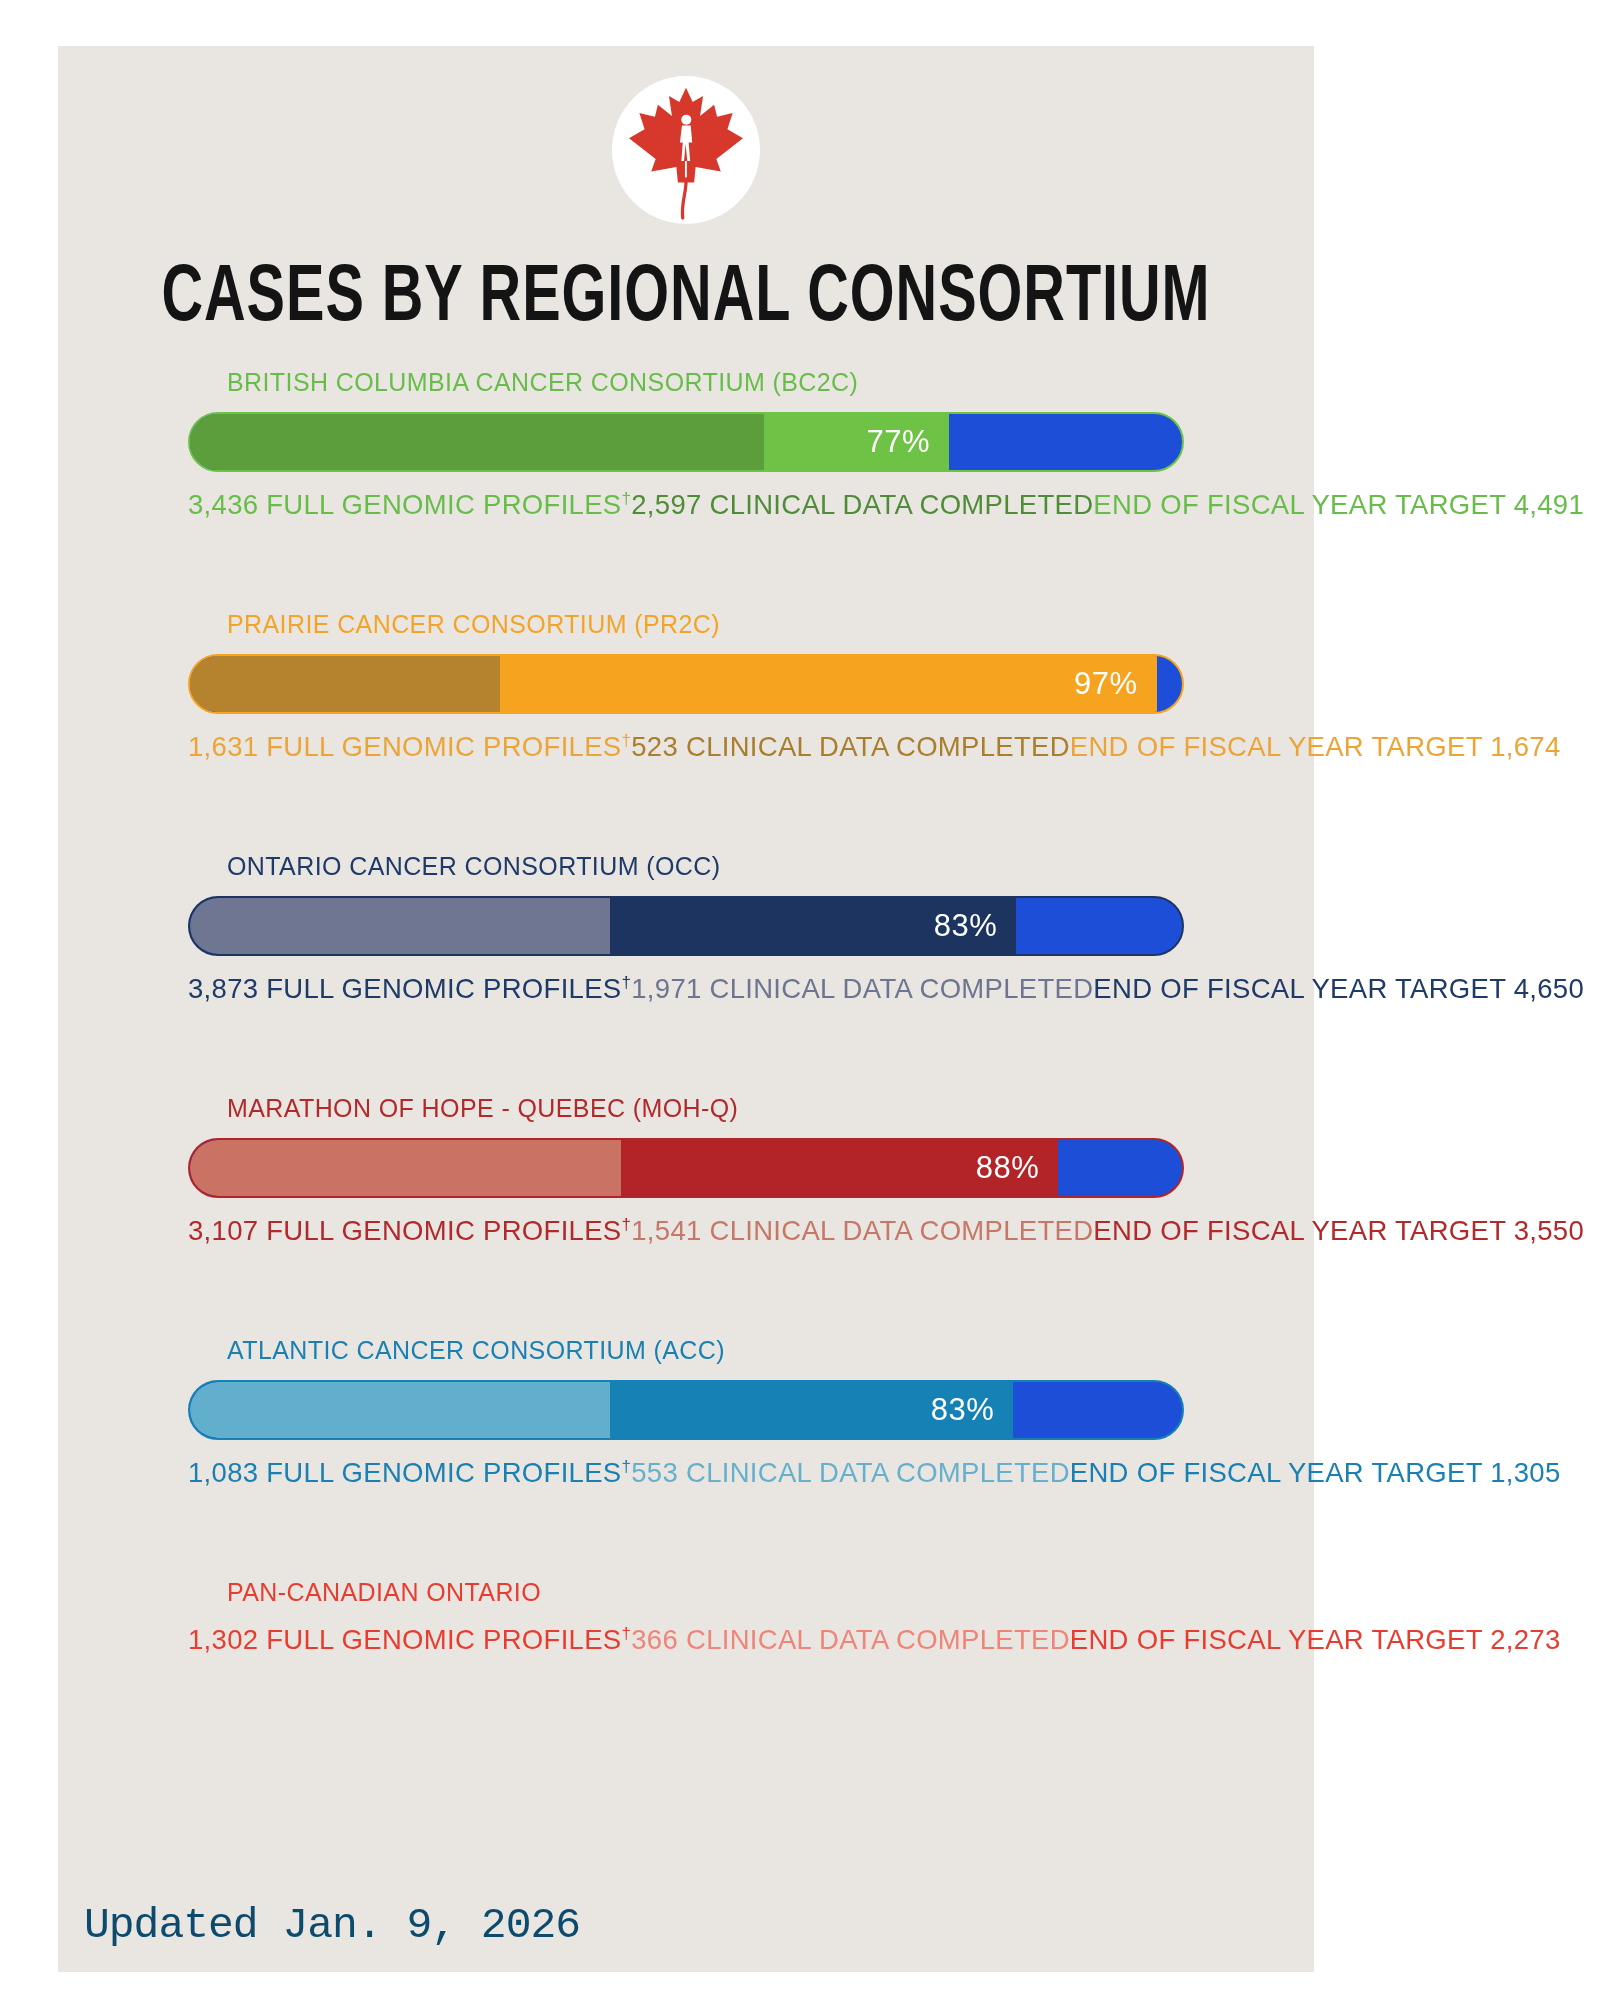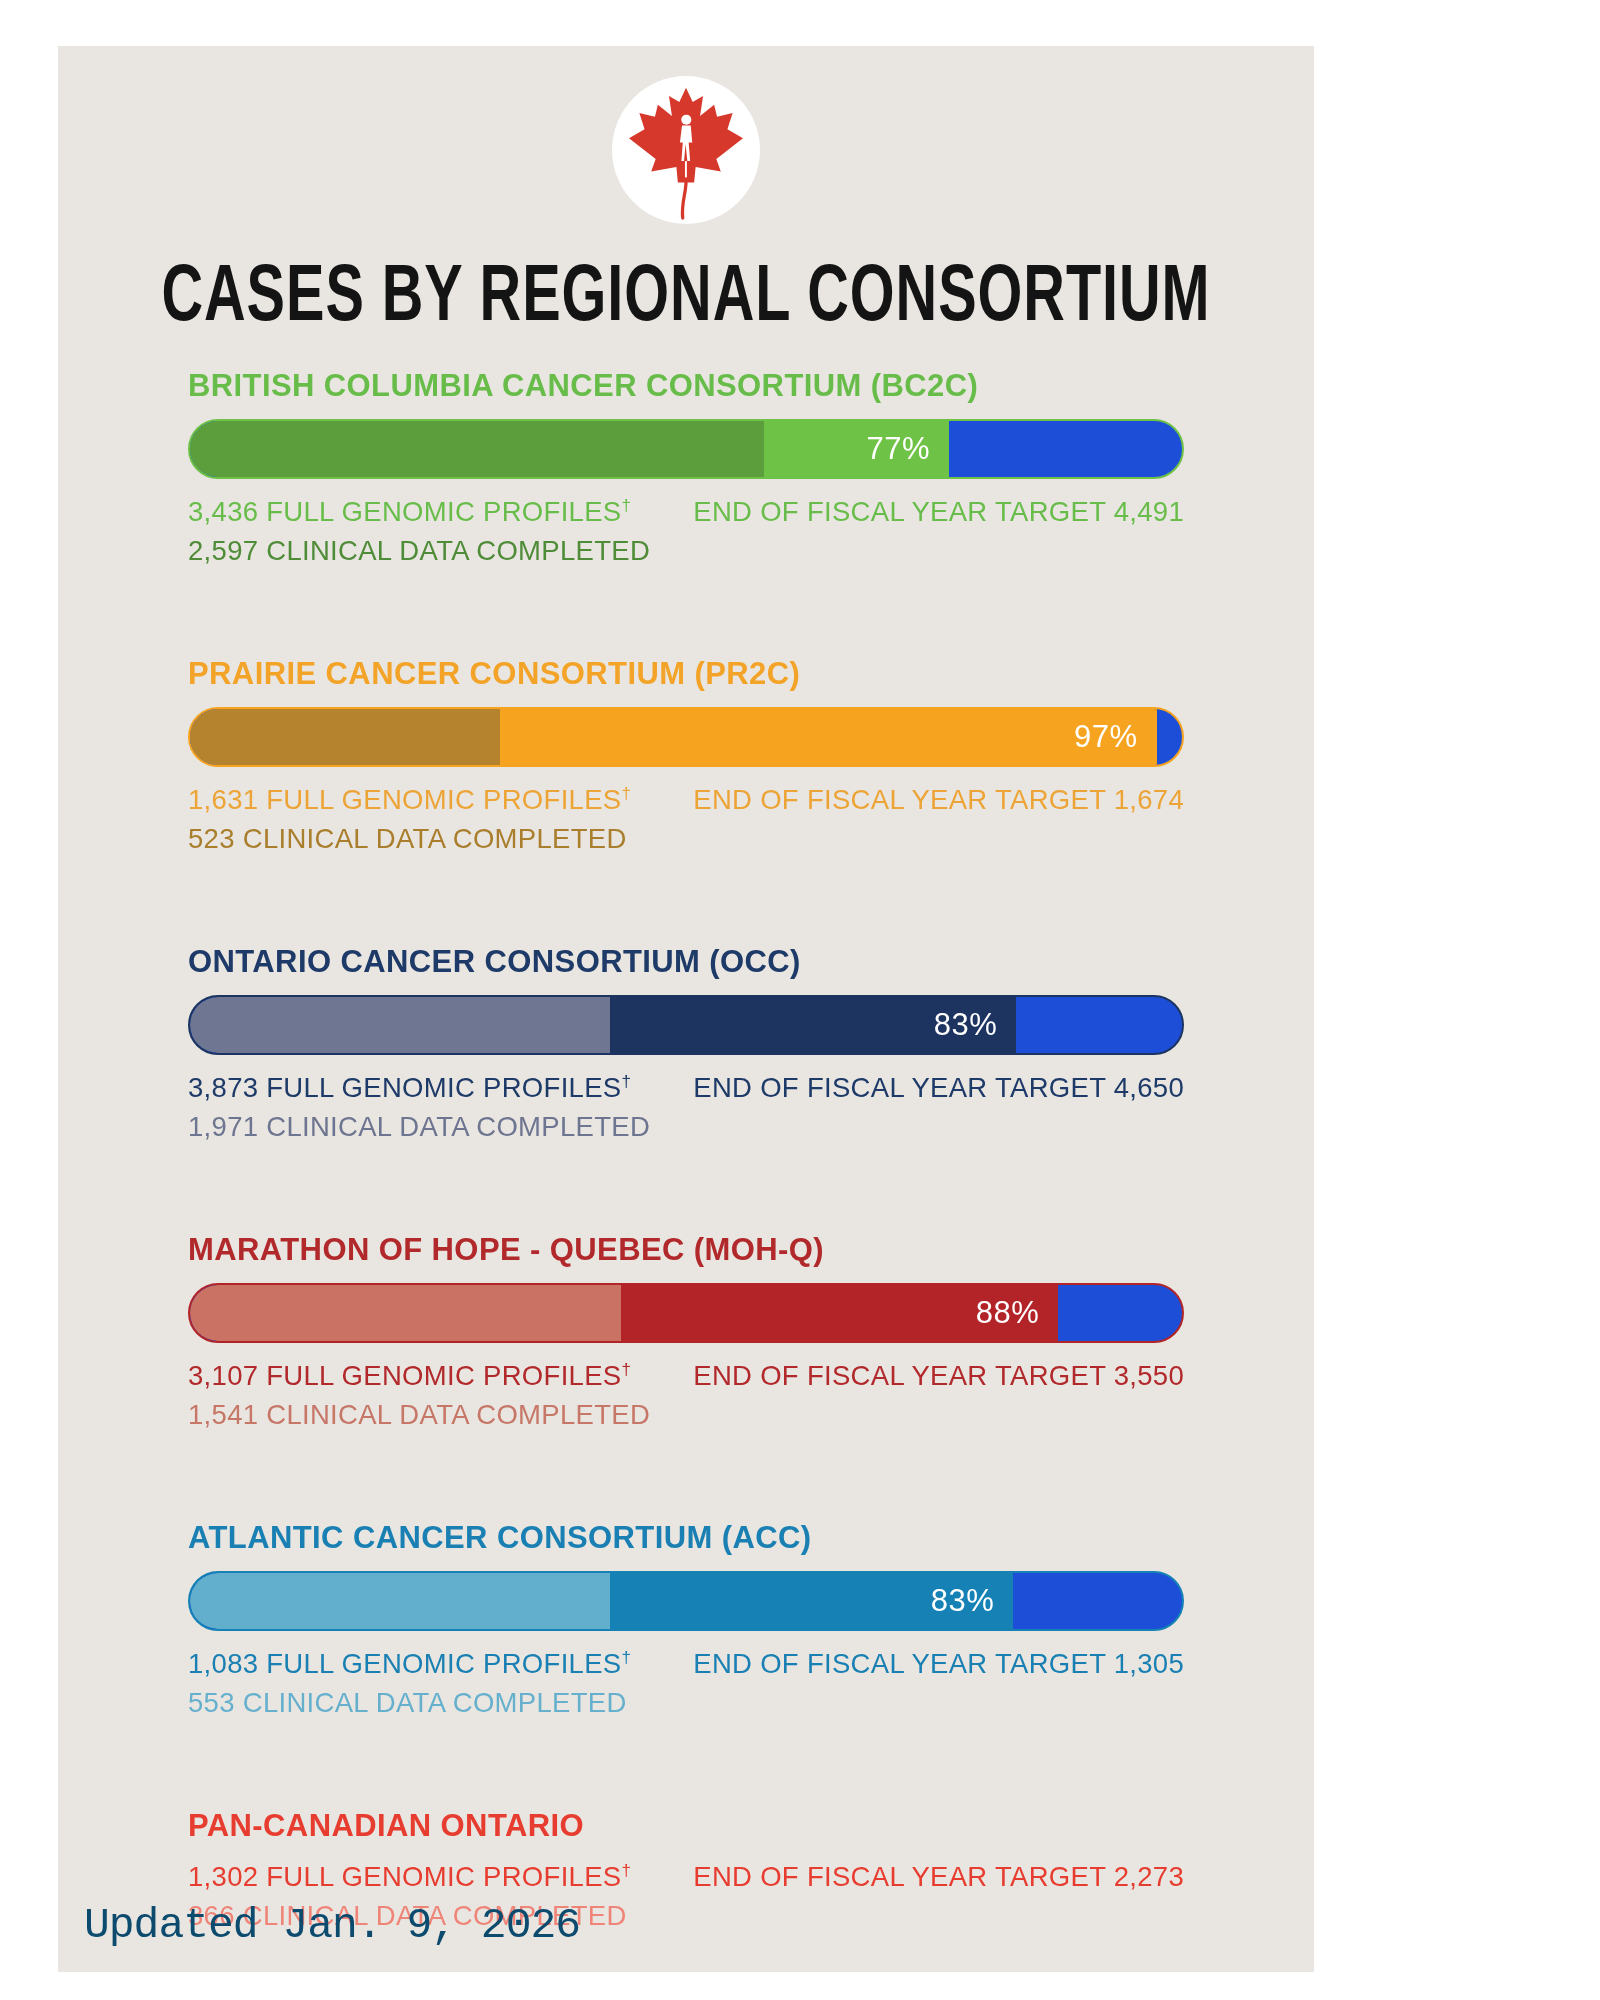--- a/index.html
+++ b/index.html
@@ -20,22 +20,22 @@
     margin-top:22px;height:92px;display:flex;justify-content:center;align-items:center;
   }
   .title-text{
     font-size:62px;font-weight:800;color:#141414;letter-spacing:1px;
     transform:scale(0.93,1.28);transform-origin:center;white-space:nowrap;
   }
   
   .content{width:996px;margin:30px auto 0 auto;}
   .section{margin-bottom:89px;}
   .sec-heading{
-    font-size:31px;font-weight:bold;color:var(--c-heading);
-    letter-spacing:0.4px;margin-bottom:15px;white-space:nowrap;
+    font-size:25px;font-weight:normal;color:var(--c-heading);
+    letter-spacing:0.4px;margin-bottom:15px;white-space:nowrap;margin-left:39px;
   }
   .bar{
     position:relative;height:56px;border-radius:31px;
     border:2px solid var(--c-full);
     background:#1d4ed8;overflow:hidden;
   }
   .bar-fill{
     position:absolute;left:0;top:0;bottom:0;z-index:1;
     background:var(--c-full);border-radius:28px 0 0 28px;
     display:flex;align-items:center;justify-content:flex-end;
@@ -45,21 +45,21 @@
     background:var(--c-clin);border-radius:28px 0 0 28px;
   }
   .pct{
     color:#ffffff;font-size:31px;margin-right:19px;z-index:3;font-weight:normal;
     letter-spacing:0.5px;
   }
   .labels{
     display:flex;justify-content:space-between;align-items:flex-start;
     margin-top:17px;
   }
-  .labels-left{display:flex;flex-direction:column;gap:7px;}
+  .labels-left{display:flex;flex-direction:row;}
   .lbl{font-size:27.5px;letter-spacing:0.3px;white-space:nowrap;}
   .lbl-full{color:var(--c-text-main);}
   .lbl-clin{color:var(--c-text-clin);}
   .lbl-target{color:var(--c-text-main);font-size:27.5px;letter-spacing:0.3px;white-space:nowrap;}
   sup.dagger{font-size:62%;vertical-align:super;line-height:0;}
   
   .updated{
     position:absolute;left:26px;bottom:22px;
     font-family:Liberation Mono, monospace;
     font-size:43px;color:#0c4a6e;letter-spacing:-1px;

